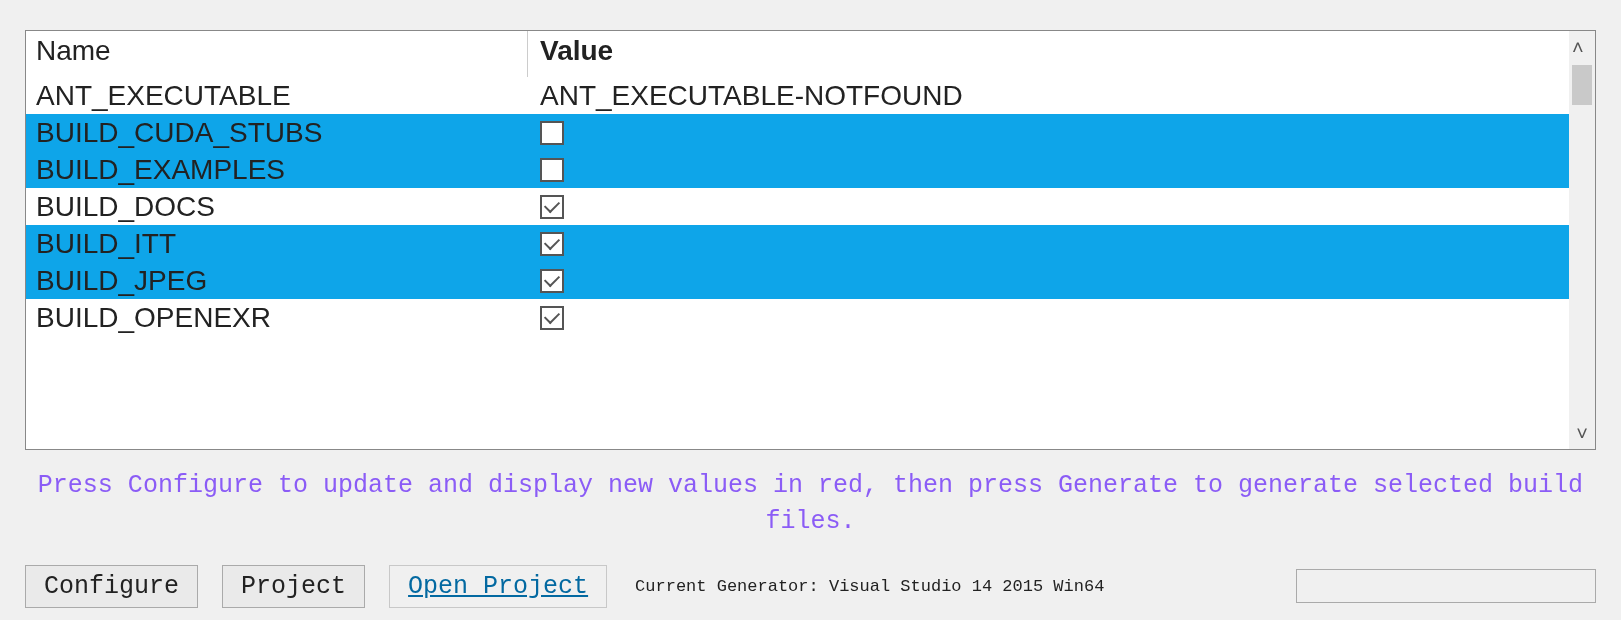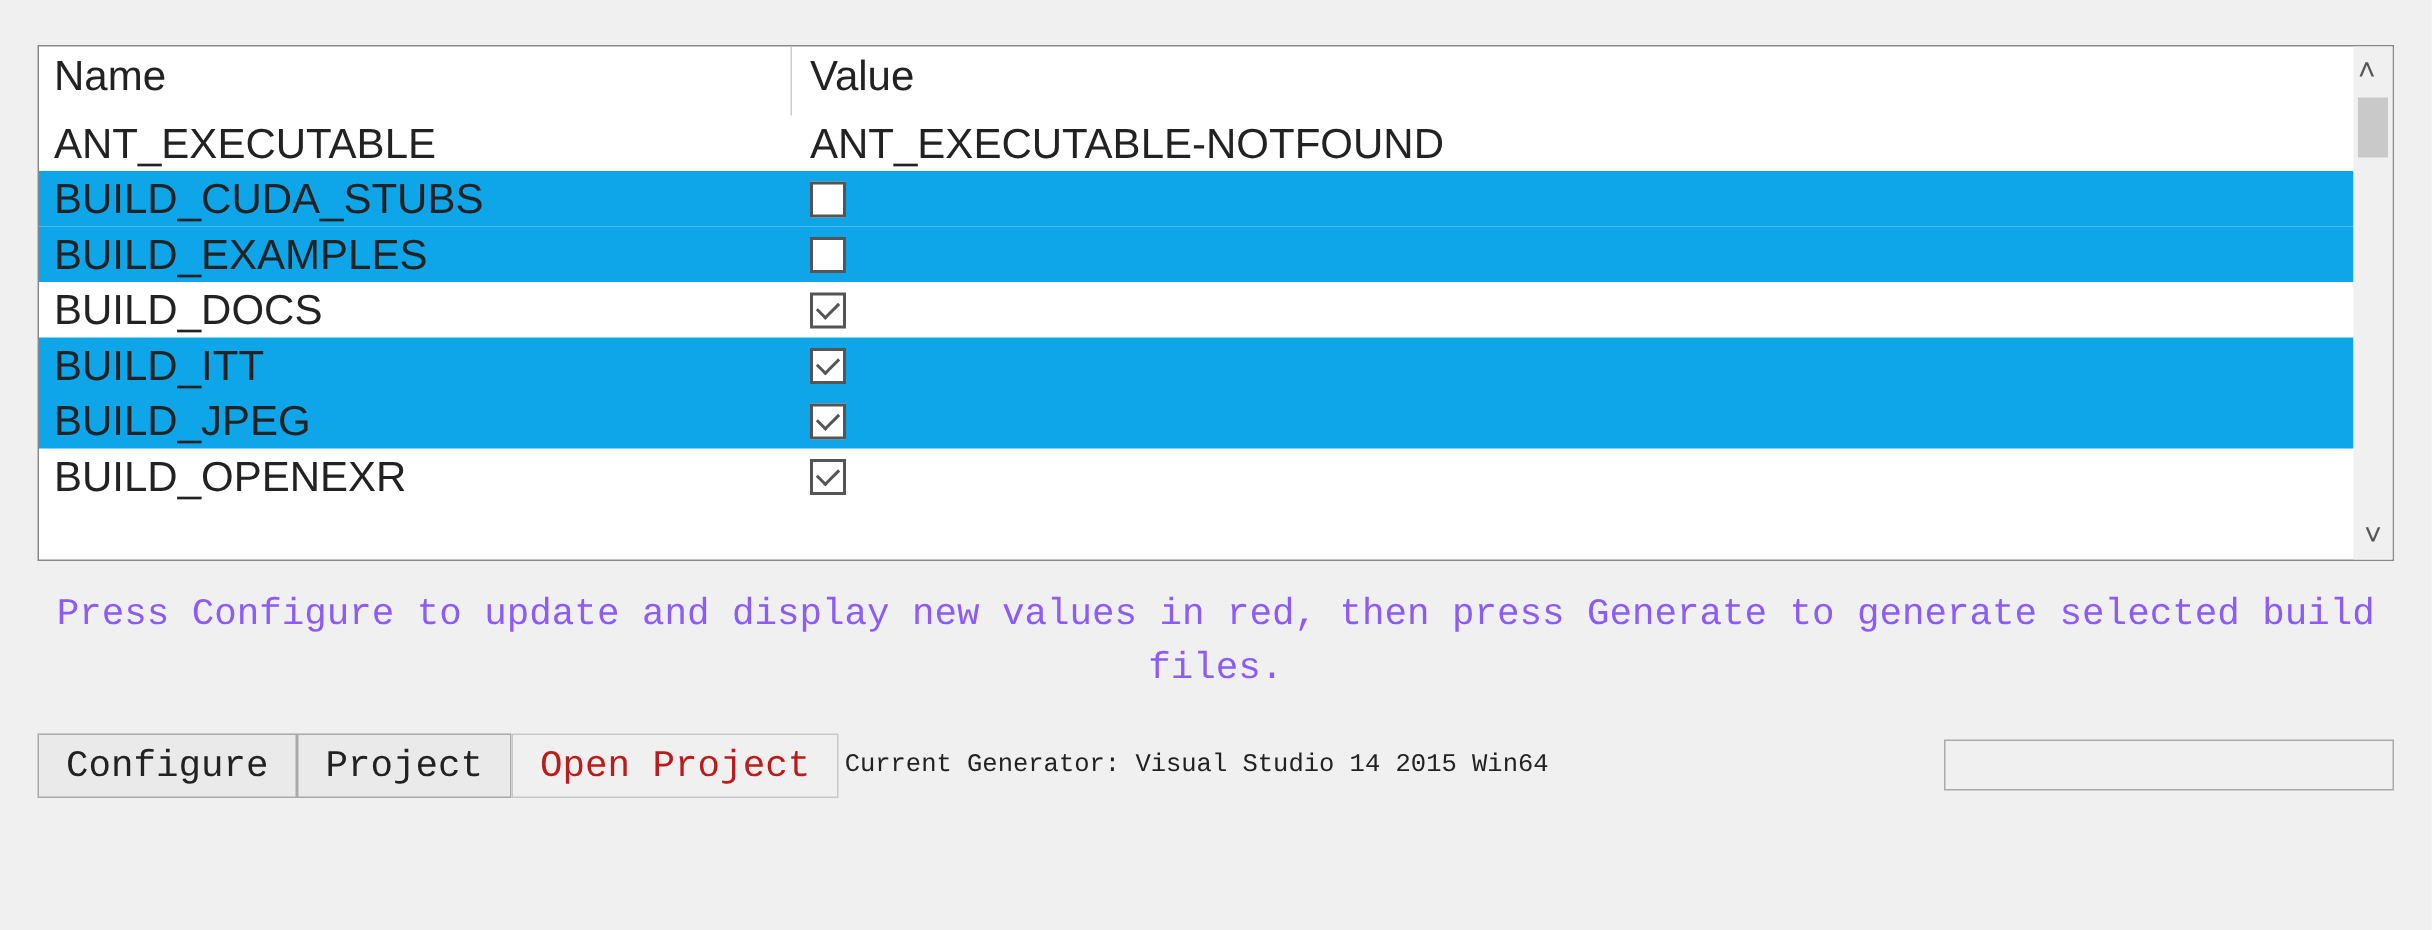--- a/index.html
+++ b/index.html
@@ -10,21 +10,21 @@
     font-family: "Segoe UI", "Microsoft YaHei", Arial, sans-serif;
     overflow: hidden;
   }
   .container {
     padding: 30px 25px 0 25px;
   }
   .table-wrap {
     position: relative;
     border: 1px solid #888;
     background: #fff;
-    height: 344px;
+    height: 420px;
     display: flex;
   }
   .table-scroll {
     flex: 1;
     overflow: hidden;
     position: relative;
   }
   .hdr-row {
     display: flex;
     height: 46px;
@@ -32,20 +32,21 @@
     color: #222;
   }
   .hdr-name {
     width: 502px;
     padding: 4px 0 0 10px;
     border-right: 1px solid #ccc;
   }
   .hdr-value {
     flex: 1;
     padding: 4px 0 0 12px;
+    font-weight: bold;
   }
   .row {
     display: flex;
     height: 37px;
     font-size: 28px;
     color: #222;
     line-height: 37px;
     align-items: center;
   }
   .row.alt { background: #0ea5e9; }
@@ -101,35 +102,37 @@
     font-family: "Consolas","Courier New",monospace;
     font-size: 25px;
     color: #8b5cf6;
     text-align: center;
     margin: 18px 10px 0 10px;
     line-height: 1.45;
   }
   .button-row {
     display: flex;
     align-items: center;
+    gap: 24px;
     margin: 24px 0 0 0;
     font-size: 25px;
   }
   .btn {
     font-family: "Consolas","Courier New",monospace;
     font-size: 25px;
     padding: 6px 18px;
     background: #eaeaea;
     border: 1px solid #aaa;
     color: #222;
   }
   .btn.disabled {
-    color: #b91c1c;
+    color: #0369a1;
     background: #f0f0f0;
     border-color: #c8c8c8;
+    text-decoration: underline;
   }
   .gen-label {
     font-family: "Consolas","Courier New",monospace;
     font-size: 17px;
     color: #222;
     margin-left: 4px;
   }
   .progress-slot {
     width: 300px; height: 34px;
     border: 1px solid #aaa;

